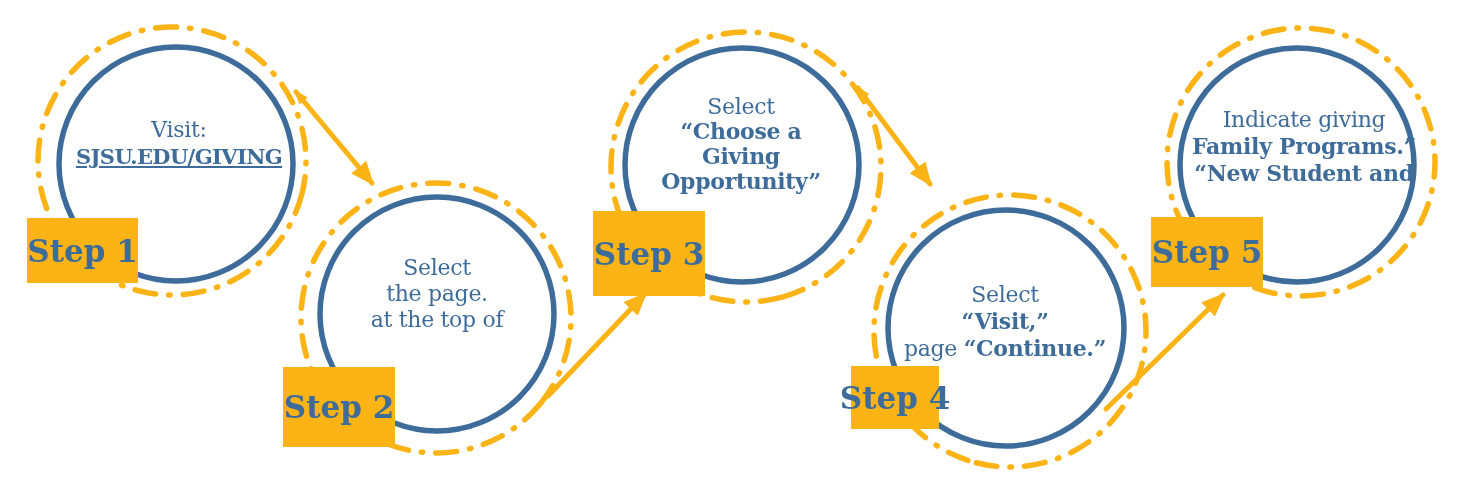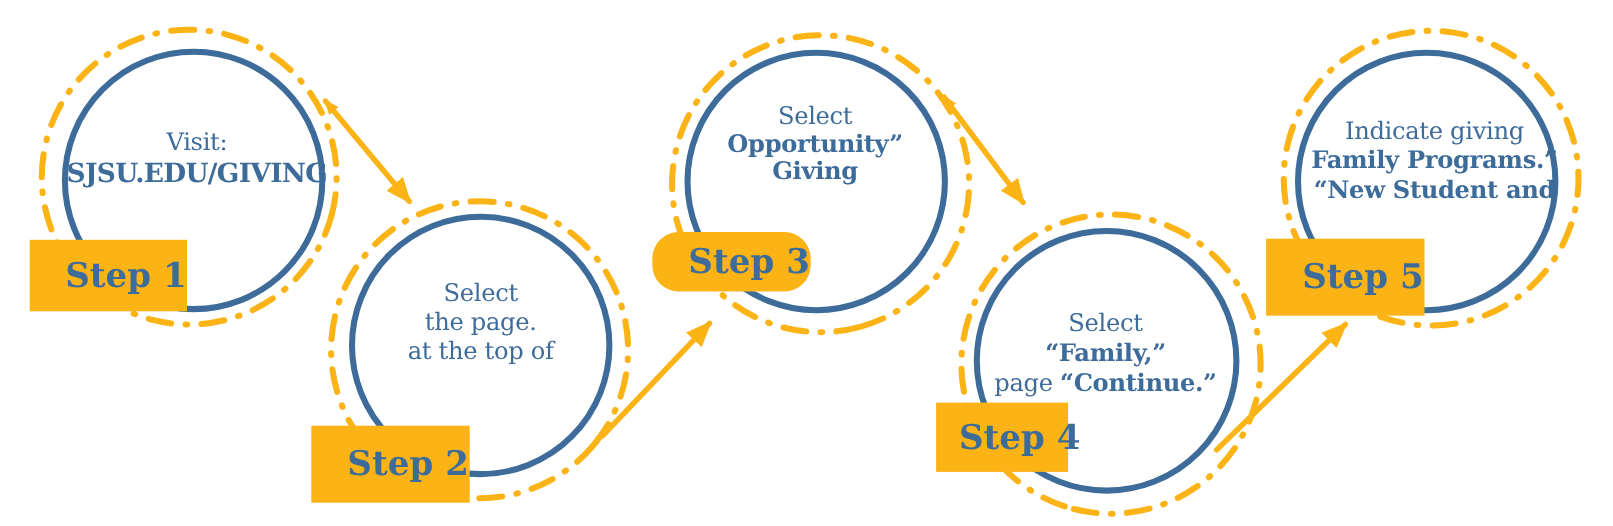--- a/index.html
+++ b/index.html
@@ -35,32 +35,31 @@
     position: absolute;
     transform: translateX(-50%);
     text-align: center;
     color: var(--blue);
     font-size: 22px;
     line-height: 26px;
     white-space: nowrap;
     letter-spacing: -0.3px;
   }
   .ctext .b { font-weight: bold; }
-  .ctext .tight { font-size: 24px; letter-spacing: -0.6px; }
+  .ctext .tight { font-size: 21px; letter-spacing: -0.6px; text-decoration: underline; }
   .badge {
     position: absolute;
     background: var(--gold);
     color: var(--blue);
     font-weight: bold;
     font-size: 31px;
     display: flex;
     align-items: center;
     justify-content: center;
     white-space: nowrap;
-    padding-left: 32px;
   }
 </style>
 </head>
 <body>
 
 <div id="stage">
 
   <svg id="diagram-svg" width="1466" height="478" viewBox="0 0 1466 478">
     <defs>
       <marker id="ah-end" markerUnits="userSpaceOnUse" markerWidth="24" markerHeight="20" viewBox="0 0 22 18" refX="19" refY="9" orient="auto">
@@ -108,35 +107,36 @@
   </div>
 
   <div class="ctext" style="left:437px; top:255px;">
     <div><span>Select</span></div>
     <div><span>the page.</span></div>
     <div><span>at the top of</span></div>
   </div>
 
   <div class="ctext" style="left:741px; top:94px; line-height:25px;">
     <div><span>Select</span></div>
+    <div><span class="b">“Choose a</span></div>
+    <div><span class="b">Giving</span></div>
     <div><span class="b">Opportunity”</span></div>
-    <div><span class="b">Giving</span></div>
   </div>
 
   <div class="ctext" style="left:1005px; top:282px;">
     <div><span>Select</span></div>
-    <div><span class="b">“Family,”</span></div>
+    <div><span class="b">“Visit,”</span></div>
     <div><span>page </span><span class="b">“Continue.”</span></div>
   </div>
 
   <div class="ctext" style="left:1296px; top:107px;padding-left:16px;">
     <div><span>Indicate giving</span></div>
     <div><span class="b">Family Programs.”</span></div>
     <div><span class="b">“New Student and</span></div>
   </div>
 
   <div class="badge" style="left:27px;   top:218px; width:111px; height:65px;">Step 1</div>
-  <div class="badge" style="left:283px;  top:387px; width:112px; height:70px;">Step 2</div>
-  <div class="badge" style="left:593px;  top:211px; width:112px; height:54px;border-radius:24px;">Step 3</div>
+  <div class="badge" style="left:283px;  top:367px; width:112px; height:80px;">Step 2</div>
+  <div class="badge" style="left:593px;  top:211px; width:112px; height:85px;">Step 3</div>
   <div class="badge" style="left:851px;  top:366px; width:88px; height:63px;">Step 4</div>
   <div class="badge" style="left:1151px; top:217px; width:112px; height:70px;text-align:right;">Step 5</div>
 
 </div>
 
 </body></html>

